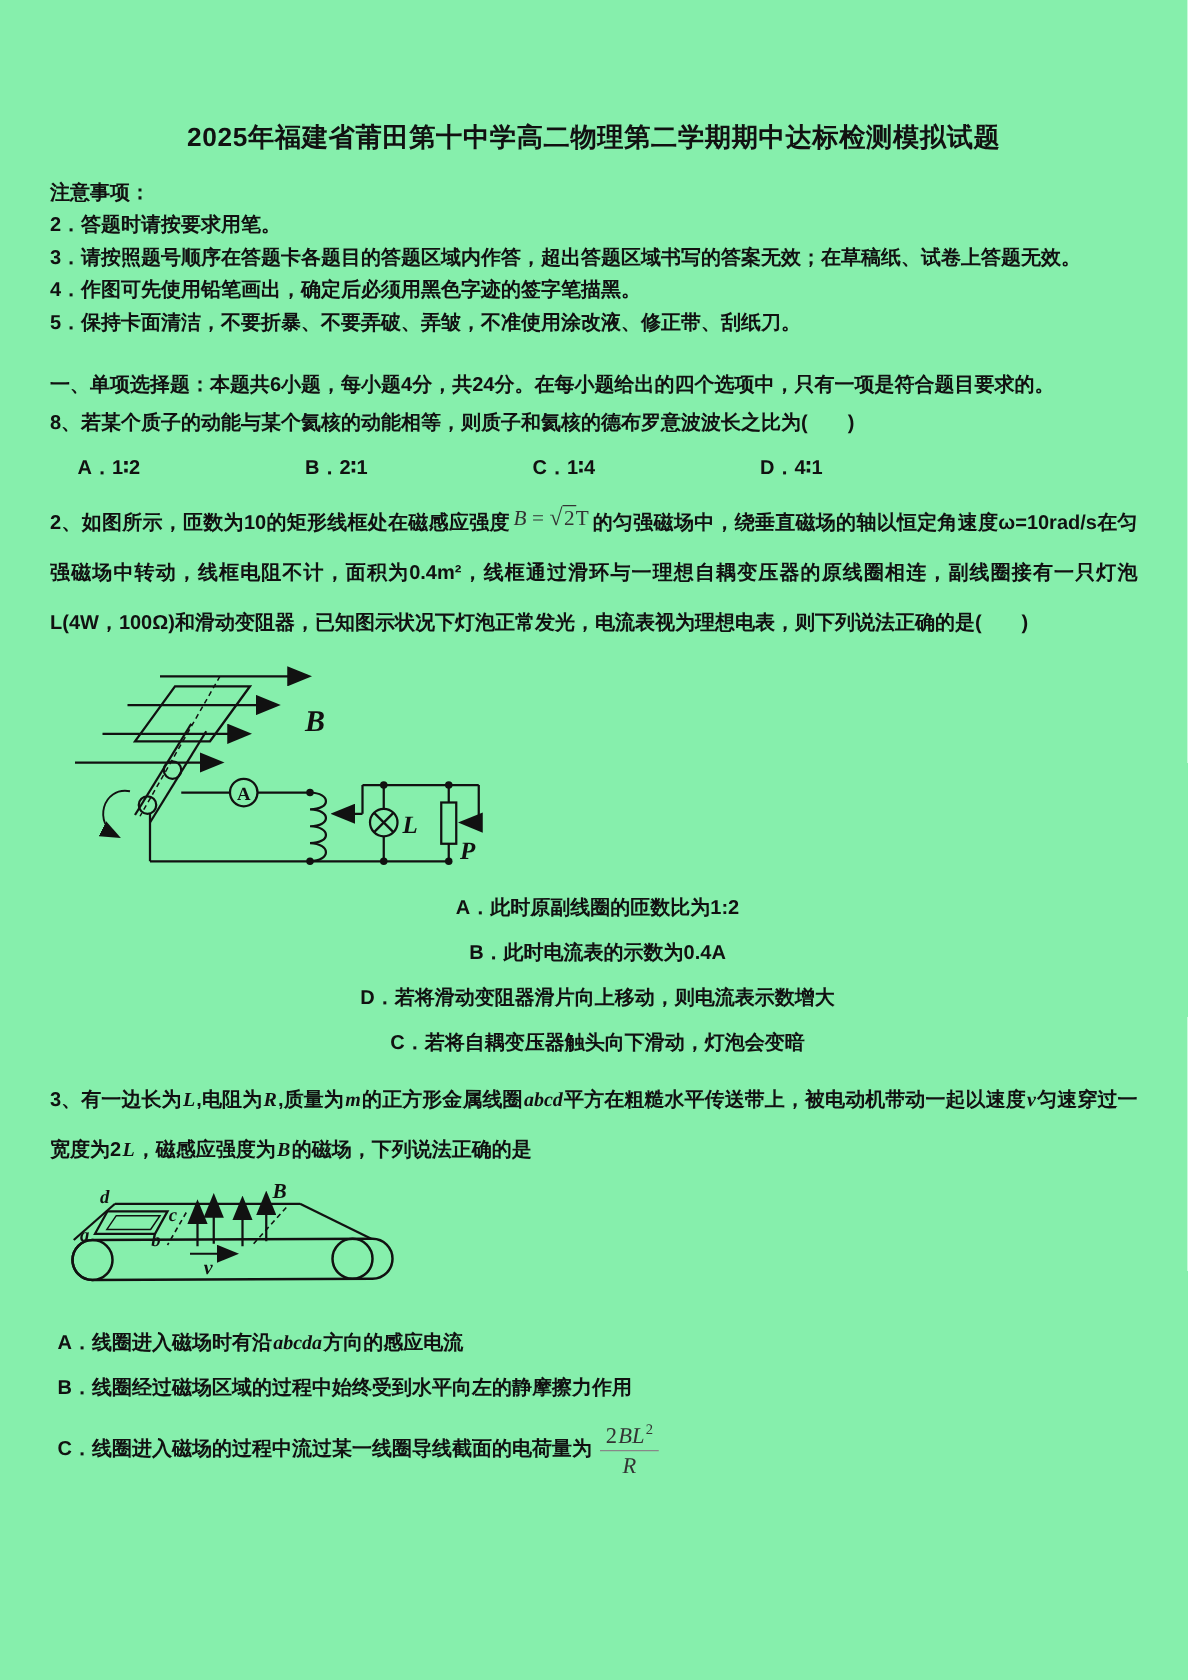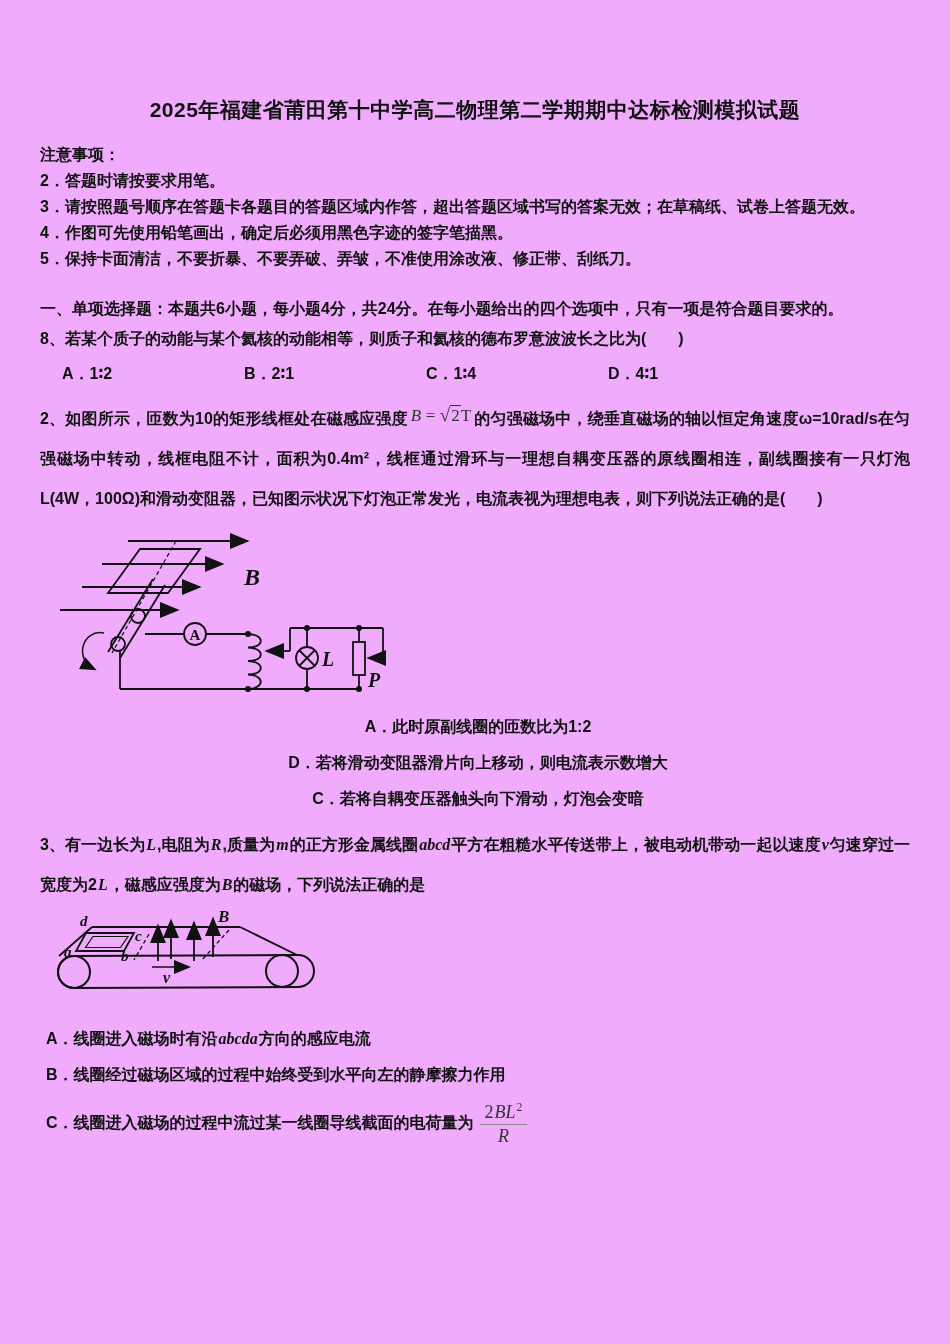--- a/index.html
+++ b/index.html
@@ -1,21 +1,21 @@
 <!DOCTYPE html>
 <html><head>
 <meta charset="utf-8">
 <style>
   html,body{margin:0;padding:0;background:#ffffff;}
   .page{
     position:relative;
     width:950px;height:1344px;
     box-sizing:border-box;
     padding:96px 40px 0 40px;
-    background:#f0abfc;
+    background:#86efac;
     color:#111;
     font-family:"Liberation Sans","DejaVu Sans",sans-serif;
     font-size:16px;
     font-weight:600;
     overflow:hidden;
   }
   .title{
     text-align:center;
     font-size:21px;
     font-weight:700;
@@ -147,20 +147,21 @@
         <circle cx="299" cy="168" r="3"></circle>
     </g>
     <text class="svg-label" x="184" y="64" font-size="24">B</text>
     <text class="svg-label-roman" x="135" y="119" font-size="15" text-anchor="middle">A</text>
     <text class="svg-label" x="262" y="145" font-size="20">L</text>
     <text class="svg-label" x="308" y="166" font-size="20">P</text>
   </svg>
 
   <div class="opt-block q2-options">
     <p class="opt">A．此时原副线圈的匝数比为1:2</p>
+    <p class="opt">B．此时电流表的示数为0.4A</p>
     <p class="opt">D．若将滑动变阻器滑片向上移动，则电流表示数增大</p>
     <p class="opt">C．若将自耦变压器触头向下滑动，灯泡会变暗</p>
   </div>
 
   <p class="stem-spaced"><span>3、有一边长为</span><span class="it">L</span><span>,电阻为</span><span class="it">R</span><span>,质量为</span><span class="it">m</span><span>的正方形金属线圈</span><span class="it">abcd</span><span>平方在粗糙水平传送带上，被电动机带动一起以速度</span><span class="it">v</span><span>匀速穿过一宽度为2</span><span class="it">L</span><span>，磁感应强度为</span><span class="it">B</span><span>的磁场，下列说法正确的是</span></p>
 
   <svg class="fig-conveyor" width="320" height="110" viewBox="0 0 320 110">
     <defs>
       <marker id="ah2" markerWidth="11" markerHeight="9" refX="9" refY="4.5" orient="auto">
         <path d="M0,0 L11,4.5 L0,9 Z" fill="#111"></path>

